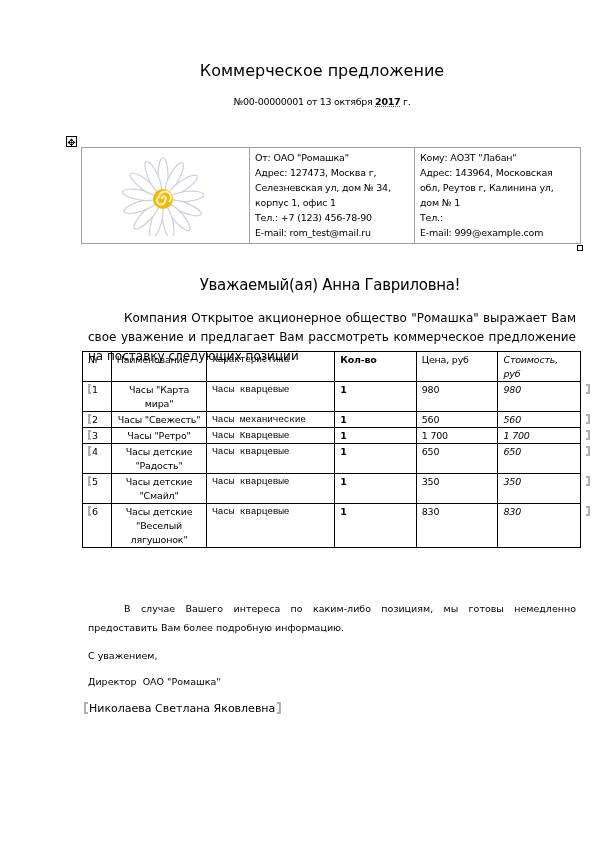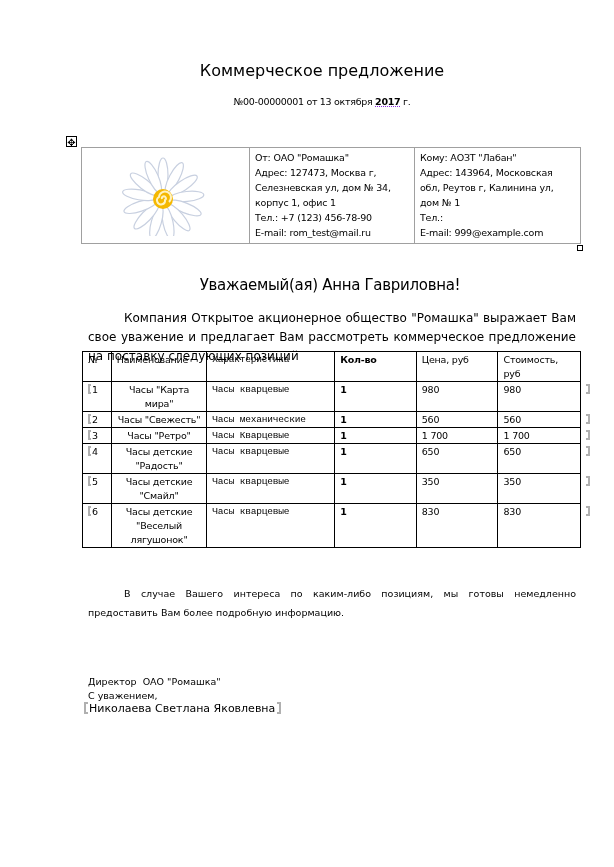--- a/index.html
+++ b/index.html
@@ -20,28 +20,28 @@
   .greeting { left: 0; width: 660px; top: 276px; text-align: center; font-size: 15px; letter-spacing: -0.3px; }
   .para1 { left: 88px; width: 488px; top: 309px; font-size: 12px; line-height: 19px; text-align: justify; text-indent: 36px; letter-spacing: 0px; }
 
   table.items { position: absolute; left: 82px; top: 351px; width: 499px; border-collapse: collapse; font-size: 9.5px; }
   table.items td { border: 1px solid #000; vertical-align: top; padding: 1px 5px 0 5px; line-height: 14px; letter-spacing: -0.2px; }
   table.items td.c-num { width: 18px; }
   table.items td.c-name { width: 85px; text-align: center; }
   table.items td.c-char { width: 118px; font-family: Liberation Mono, monospace; }
   table.items td.c-qty { width: 72px; font-weight: bold; }
   table.items td.c-price { width: 72px; }
-  table.items td.c-cost { width: 72px; position: relative; }
+  table.items td.c-cost { width: 72px; position: relative; font-style: italic; }
   table.items tr.hdr td { height: 27px; }
   table.items td.c-name.hdr-name { text-align: left; }
   .bm { display: inline-block; width: 3px; height: 10px; border: 2px solid #b0b0b0; border-right: none; margin-right: 1px; vertical-align: -1px; box-sizing: border-box; }
   .bm-end { position: absolute; right: -10px; top: 2px; width: 4px; height: 10px; border: 2px solid #b0b0b0; border-left: none; box-sizing: border-box; }
 
-  .para2 { left: 88px; width: 488px; top: 584px; font-size: 9.5px; line-height: 19px; text-align: justify; text-indent: 36px; }
-  .sign1 { left: 88px; top: 650px; font-size: 9.5px; margin-top: 40px; }
+  .para2 { left: 88px; width: 488px; top: 599px; font-size: 9.5px; line-height: 19px; text-align: justify; text-indent: 36px; }
+  .sign1 { left: 88px; top: 650px; font-size: 9.5px; }
   .sign2 { left: 88px; top: 676px; font-size: 9.5px; }
   .sign3 { left: 84px; top: 702px; font-size: 11px; }
   .bm-inline-start { display: inline-block; width: 4px; height: 12px; border: 2px solid #b0b0b0; border-right: none; vertical-align: -2px; margin-right: 1px; box-sizing: border-box; }
   .bm-inline-end { display: inline-block; width: 4px; height: 12px; border: 2px solid #b0b0b0; border-left: none; vertical-align: -2px; margin-left: 2px; box-sizing: border-box; }
 </style>
 </head>
 <body>
 
 <div class="abs title">Коммерческое предложение</div>
 <div class="abs subtitle"><span>№00-00000001 от 13 октября </span><span class="year">2017</span><span> г.</span></div>

